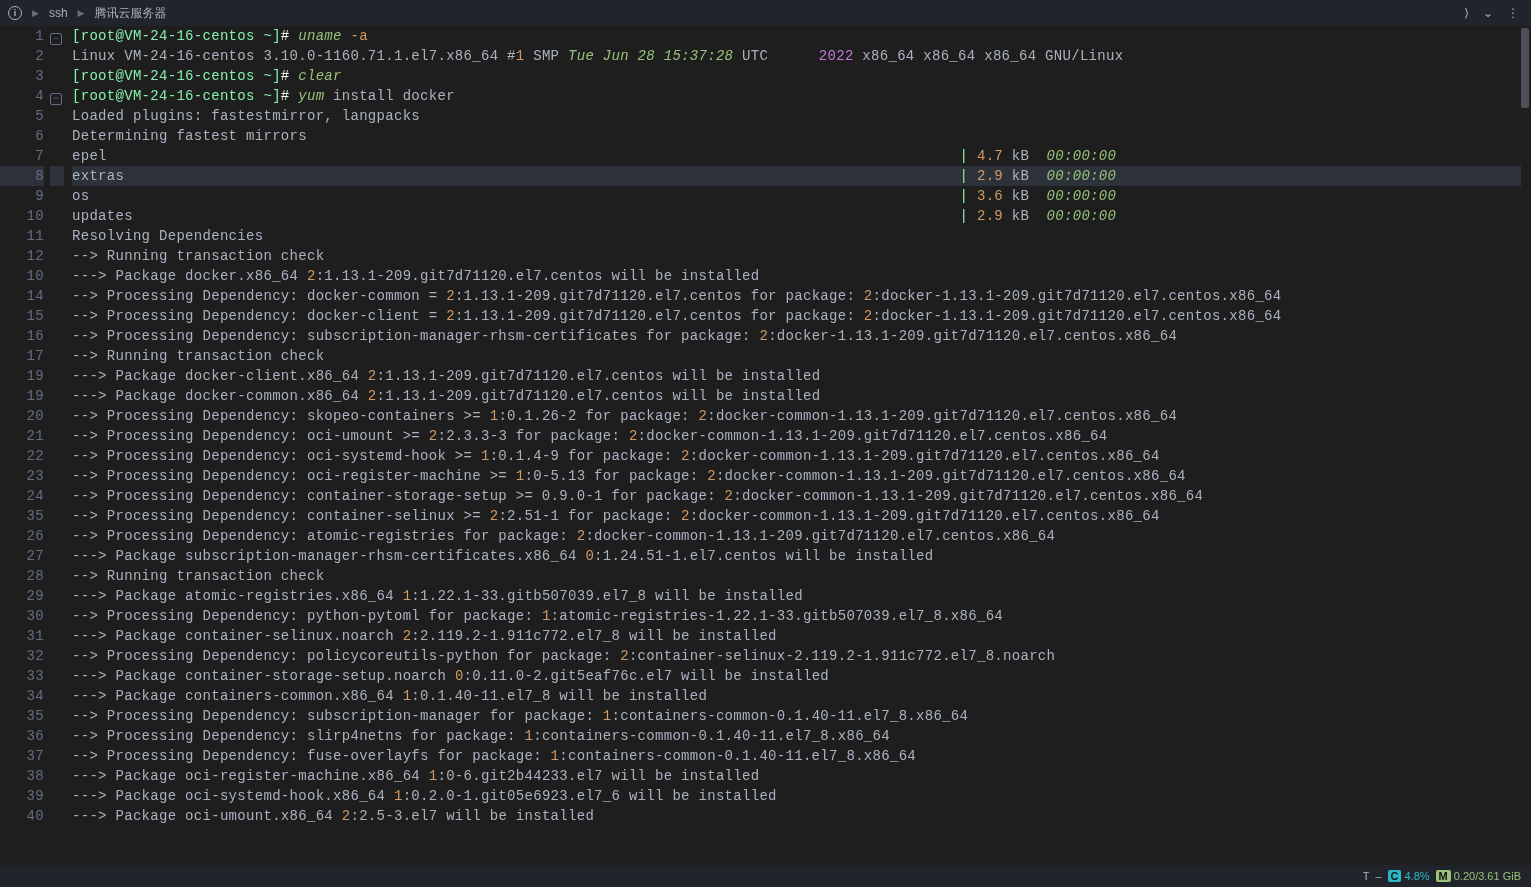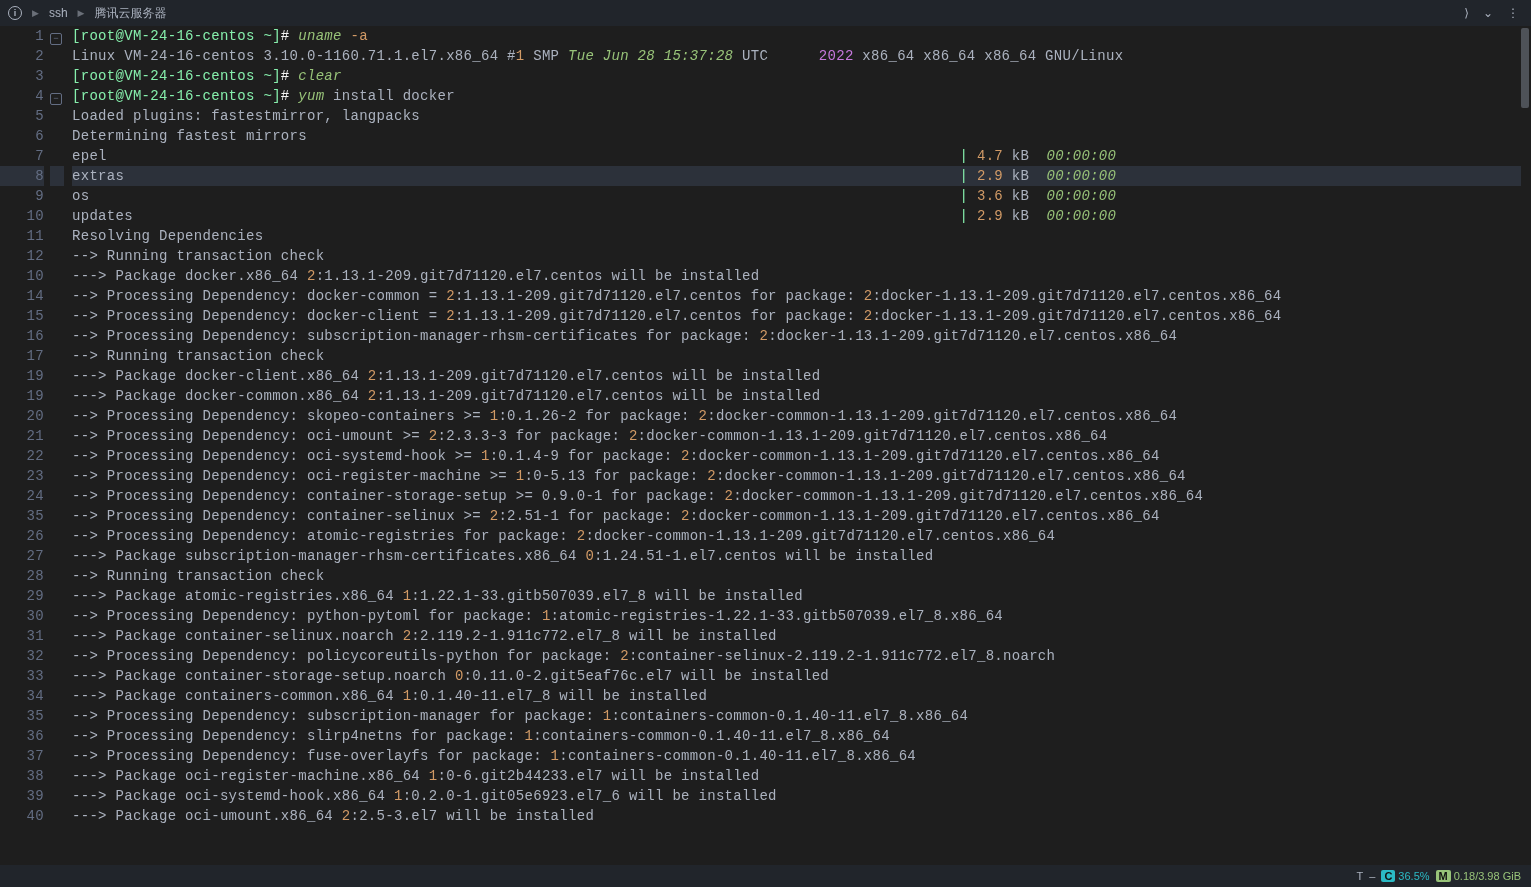--- a/index.html
+++ b/index.html
@@ -225,19 +225,19 @@
   </div>
 </div>
 
 <div class="status-bar">
   <span class="badge">
     <span>T</span>
   </span>
   <span>–</span>
   <span class="badge">
     <span class="box-c">C</span>
-    <span style="color:#2bbac5">36.5%</span>
+    <span style="color:#2bbac5">4.8%</span>
   </span>
   <span class="badge">
     <span class="box-m">M</span>
-    <span style="color:#98c379">0.18/3.98 GiB</span>
+    <span style="color:#98c379">0.20/3.61 GiB</span>
   </span>
 </div>
 
 </body></html>

